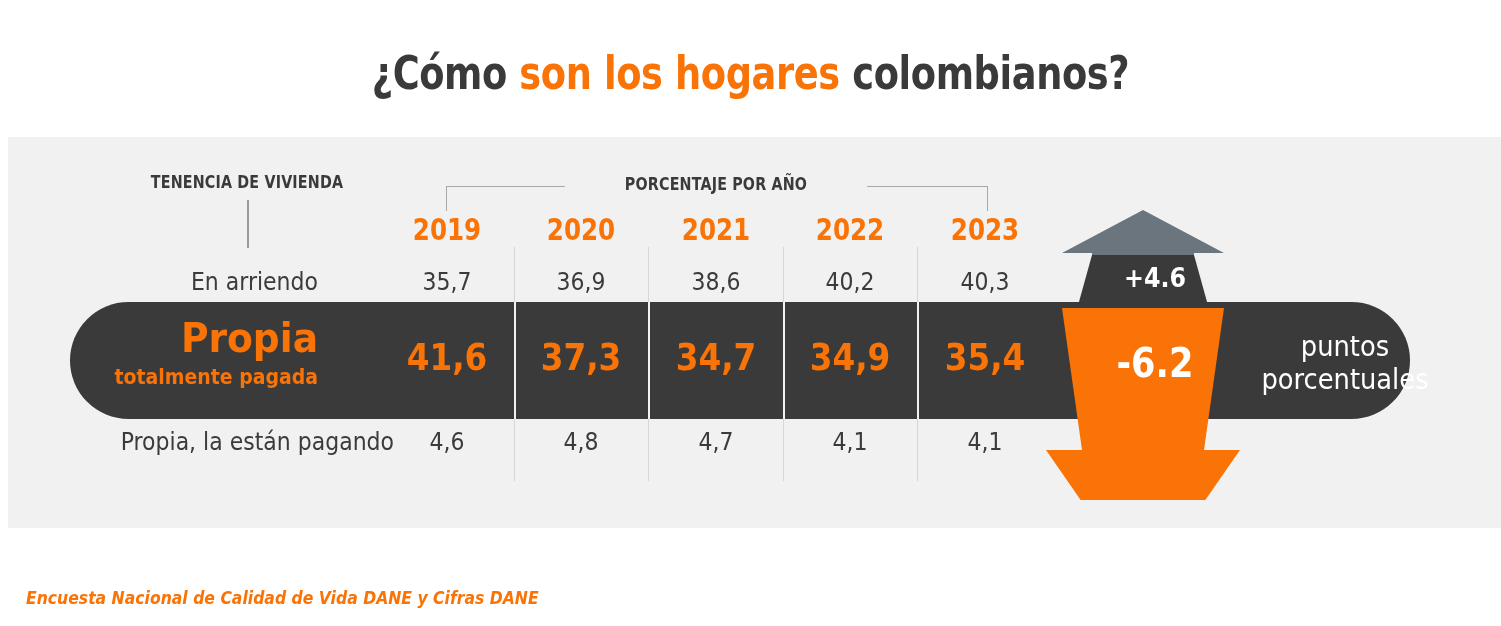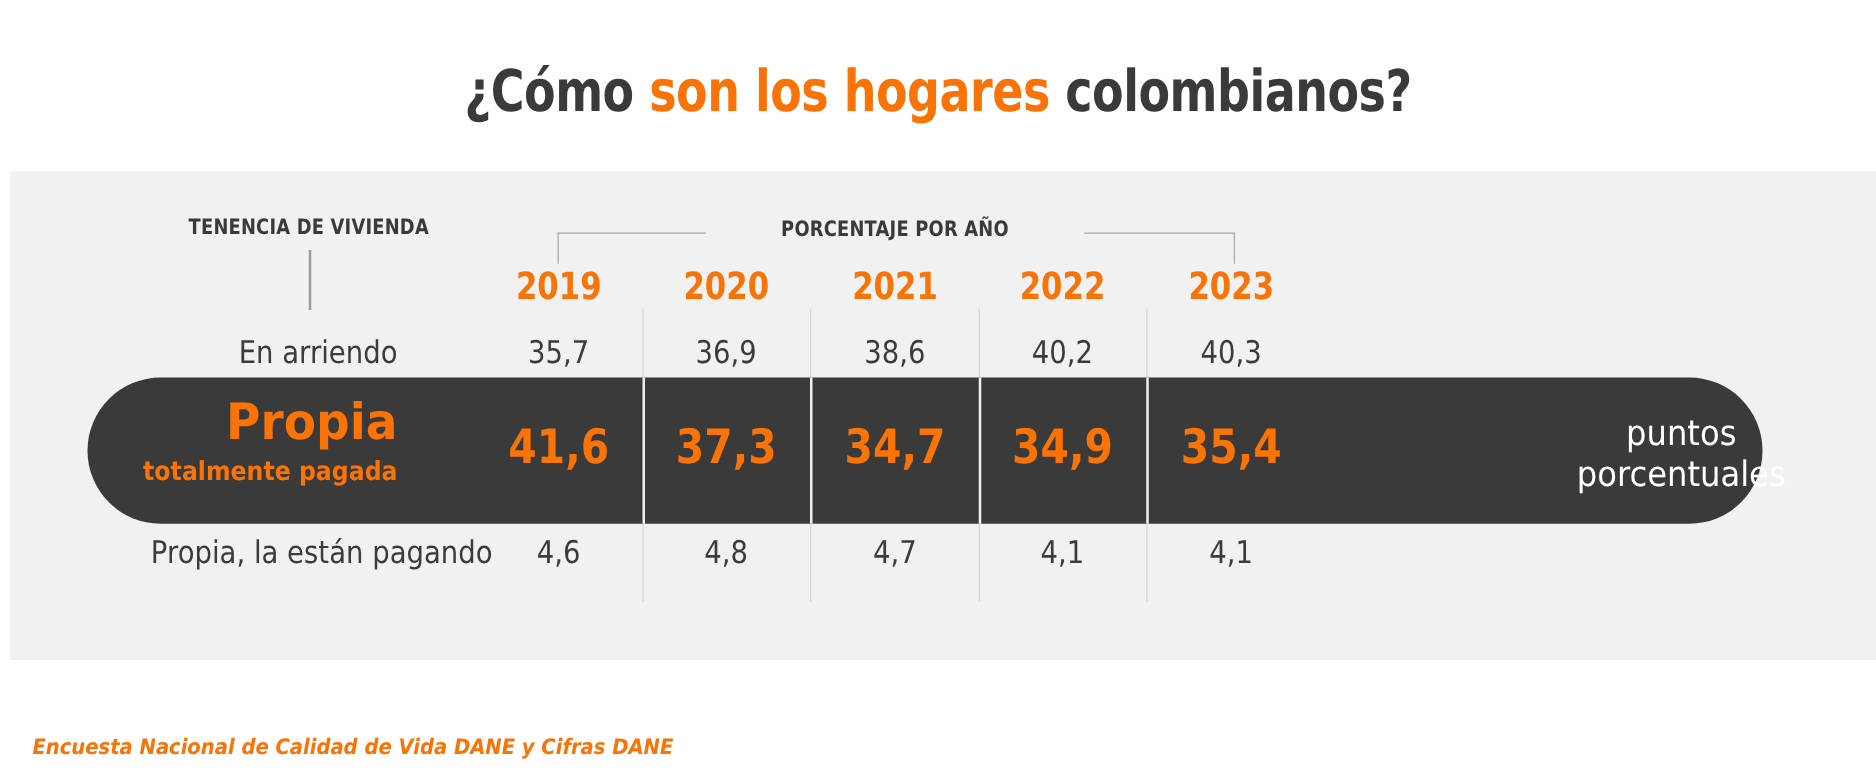--- a/index.html
+++ b/index.html
@@ -228,20 +228,36 @@
   <div class="pill-val" style="left:785px;">34,9</div>
   <div class="pill-val" style="left:920px;">35,4</div>
 
   <div class="row3-label">Propia, la están pagando</div>
   <div class="row3-val" style="left:387px;">4,6</div>
   <div class="row3-val" style="left:521px;">4,8</div>
   <div class="row3-val" style="left:656px;">4,7</div>
   <div class="row3-val" style="left:790px;">4,1</div>
   <div class="row3-val" style="left:925px;">4,1</div>
 
+  <div class="arrow-group">
+
+    <svg class="up-arrow" viewBox="0 0 250 110">
+      <polygon points="113,4 32,47 62,47 62,110 164,110 164,47 194,47" fill="#6B757E"></polygon>
+    </svg>
+
+    <svg class="up-box" viewBox="0 0 250 108">
+      <polygon points="62,0 164,0 194,108 32,108" fill="#3A3A3A"></polygon>
+    </svg>
+    <div class="up-text">+4.6</div>
+
+    <svg class="down-arrow" viewBox="0 0 250 200">
+      <polygon points="32,8 194,8 174,150 210,150 113,290 16,150 52,150" fill="#F97306"></polygon>
+    </svg>
+    <div class="down-text">-6.2</div>
+  </div>
 
   <div class="pp-text">
     <div>puntos</div>
     <div>porcentuales</div>
   </div>
 
   <div class="footer">Encuesta Nacional de Calidad de Vida DANE y Cifras DANE</div>
 
 </div>
 

